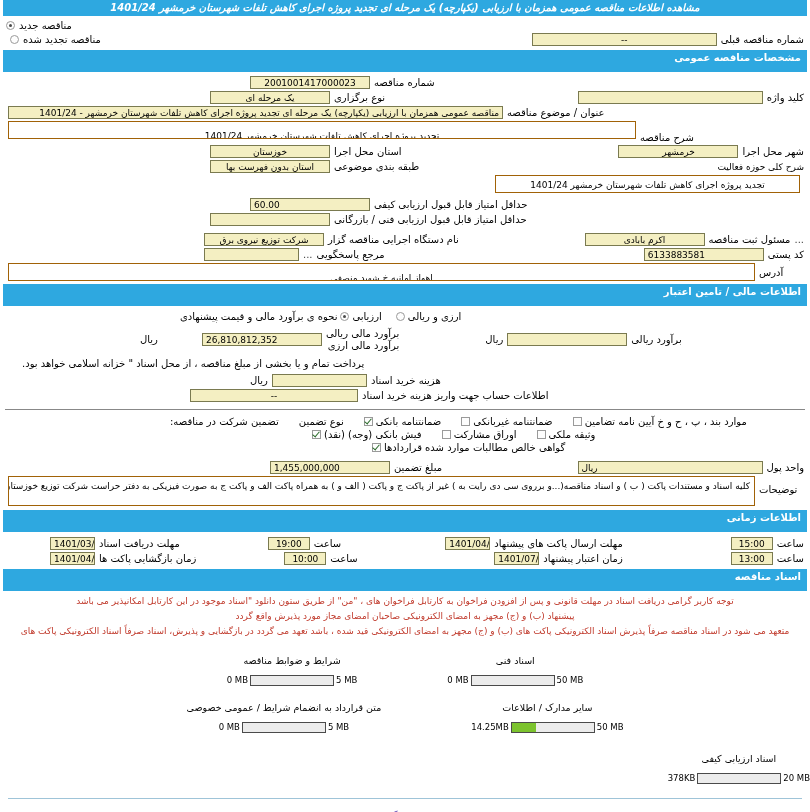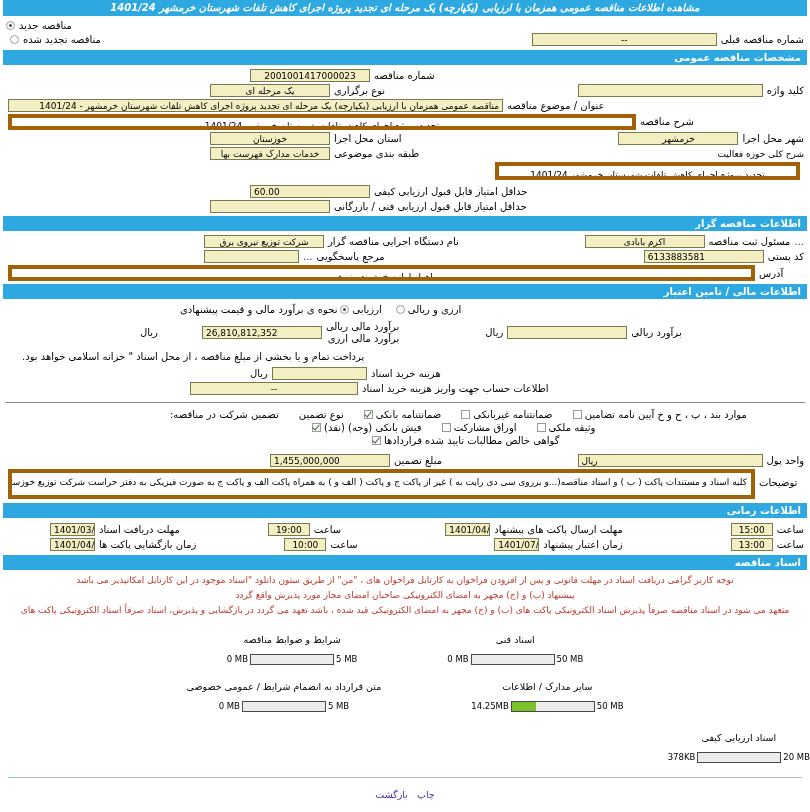--- a/index.html
+++ b/index.html
@@ -17,21 +17,21 @@
     direction: rtl;
   }
   .page { width: 810px; height: 812px; position: relative; }
 
   
   .bar {
     background: #2ea8e0;
     color: #ffffff;
     font-size: 10px;
     font-weight: bold;
-    height: 15px;
+    height: 22px;
     line-height: 15px;
     padding: 0 6px;
     text-align: right;
     letter-spacing: -0.2px;
     white-space: nowrap;
     overflow: hidden;
   }
   .bar.title-bar { text-align: center; height: 16px; line-height: 16px; font-style: italic; }
   .bar-wrap { padding: 0 3px; }
 
@@ -63,24 +63,24 @@
     font-family: "DejaVu Sans", sans-serif;
   }
   .fld.num { direction: ltr; text-align: center; margin-left: 40px; }
   .fld.wide { width: 185px; }
   .fld.mid  { width: 120px; }
   .fld.sm   { width: 95px; }
   .fld.xs   { width: 45px; }
   .fld.tiny { width: 42px; }
 
   .boxarea {
-    border: 4px solid #a16207;
+    border: 1px solid #a16207;
     background: #fff;
     font-size: 9px;
-    padding: 2px 4px;
+    padding: 8px 4px;
     color: #000;
     line-height: 1.5;
     overflow: hidden;
   }
 
   
   .rad, .chk {
     display: inline-block;
     width: 9px; height: 9px;
     border: 1px solid #9a9a9a;
@@ -184,21 +184,21 @@
         <span class="fld mid">یک مرحله ای</span>
       </span>
     </div>
 
     <div class="row" style="justify-content:flex-end; padding-left:8px;">
       <span class="lbl">عنوان / موضوع مناقصه</span>
       <span class="fld" style="width:495px; text-align:right;">مناقصه عمومی همزمان با ارزیابی (یکپارچه) یک مرحله ای تجدید پروژه اجرای کاهش تلفات شهرستان خرمشهر - 1401/24</span>
     </div>
 
     <div class="row" style="justify-content:flex-end; padding-left:8px; align-items:flex-start;">
-      <span class="lbl" style="margin-top:2px;text-align:right;">شرح مناقصه</span>
+      <span class="lbl" style="margin-top:11px;text-align:right;">شرح مناقصه</span>
       <span class="boxarea" style="width:628px;height:16px;text-align:center;">تجدید پروژه اجرای کاهش تلفات شهرستان خرمشهر 1401/24</span>
     </div>
 
     <div class="row" style="justify-content:space-between; padding-left:210px;">
       <span style="display:flex;align-items:center;gap:4px;">
         <span class="lbl">شهر محل اجرا</span>
         <span class="fld mid">خرمشهر</span>
       </span>
       <span class="sp"></span>
       <span style="display:flex;align-items:center;gap:4px;">
@@ -207,42 +207,39 @@
       </span>
     </div>
 
     <div class="row" style="justify-content:space-between; padding-left:210px;">
       <span style="display:flex;align-items:center;gap:4px;">
         <span class="lbl sm">شرح کلی حوزه فعالیت</span>
       </span>
       <span class="sp"></span>
       <span style="display:flex;align-items:center;gap:4px;">
         <span class="lbl">طبقه بندی موضوعی</span>
-        <span class="fld mid">خدمات مدارک فهرست بها</span>
+        <span class="fld mid">استان بدون فهرست بها</span>
       </span>
     </div>
 
     <div class="row" style="justify-content:flex-start; padding-right:10px;">
       <span class="boxarea" style="width:305px;height:18px;text-align:center;padding-top:3px;">تجدید پروژه اجرای کاهش تلفات شهرستان خرمشهر 1401/24</span>
     </div>
 
     <div class="row" style="justify-content:flex-end; padding-left:210px; margin-top:3px;">
       <span class="lbl">حداقل امتیاز قابل قبول ارزیابی کیفی</span>
       <span class="fld mid num" style="text-align:left;">60.00</span>
     </div>
 
     <div class="row" style="justify-content:flex-end; padding-left:210px;">
       <span class="lbl">حداقل امتیاز قابل قبول ارزیابی فنی / بازرگانی</span>
       <span class="fld mid"></span>
     </div>
   </div>
 
-  <div class="bar-wrap">
-    <div class="bar">اطلاعات مناقصه گزار</div>
-  </div>
 
   <div style="padding:3px 0 2px 0;">
     <div class="row" style="justify-content:space-between; padding-left:4px;">
       <span style="display:flex;align-items:center;gap:4px;">
         <span class="dots">...</span>
         <span class="lbl">مسئول ثبت مناقصه</span>
         <span class="fld mid">اکرم بابادی</span>
       </span>
       <span class="sp"></span>
       <span style="display:flex;align-items:center;gap:4px; padding-left:200px;">
@@ -353,21 +350,21 @@
       </span>
       <span class="opt">
         <span class="lbl">فیش بانکی (وجه) (نقد)</span>
         <span class="chk on"></span>
       </span>
       <span style="width:122px;"></span>
     </div>
 
     <div class="row" style="justify-content:flex-end; padding-left:372px;">
       <span class="opt">
-        <span class="lbl">گواهی خالص مطالبات تایید شده قراردادها</span>
+        <span class="lbl">گواهی خالص مطالبات موارد شده قراردادها</span>
         <span class="chk on"></span>
       </span>
     </div>
 
     <div class="row" style="justify-content:space-between; padding-left:10px; margin-top:6px;">
       <span style="display:flex;align-items:center;gap:4px;">
         <span class="lbl">واحد پول</span>
         <span class="fld wide" style="text-align:left;padding-right:6px;">ریال</span>
       </span>
       <span class="sp"></span>

